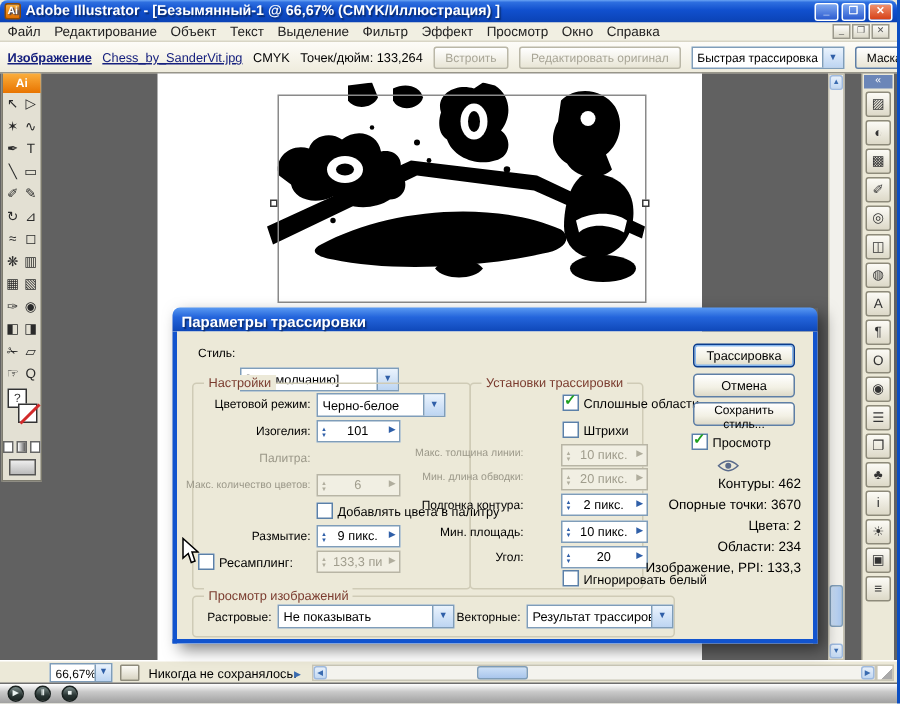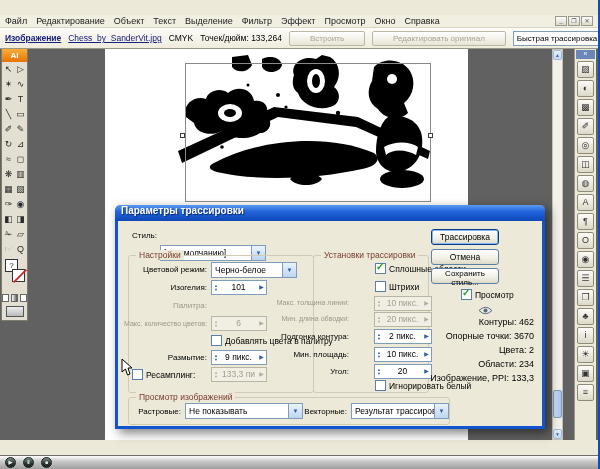--- a/index.html
+++ b/index.html
@@ -23,21 +23,21 @@
     align-items:center;gap:9px;font-size:9px;padding:0 5px;border-bottom:1px solid #D8D5C5;color:#222}
   .doc-btns{margin-left:auto;display:flex;gap:1px}
   .doc-btn{width:12px;height:10px;border:1px solid #9B998C;background:linear-gradient(#FDFDFB,#DCD9C9);
     font-size:6px;line-height:8px;text-align:center;color:#555}
 
   .controlbar{position:absolute;left:0;top:28px;width:100%;height:21px;
     background:linear-gradient(180deg,#FDFCF8,#EFECDD);border-bottom:1px solid #98968A;
     display:flex;align-items:center;font-size:8.5px;gap:7px;padding:0 5px;white-space:nowrap}
   .bold{font-weight:bold}
   .link{color:#16207E;text-decoration:underline;cursor:pointer}
-  .xbtn{height:15px;padding:0 20px;font-size:8px;border:1px solid #5E7FA6;border-radius:2px;
+  .xbtn{height:15px;padding:0 7px;font-size:8px;border:1px solid #5E7FA6;border-radius:2px;
     background:linear-gradient(#FFFFFF,#E8E5D5);color:#000}
   .xbtn.dis{border-color:#BAB7A7;color:#A8A596}
   .icbox{display:inline-block;width:13px;height:11px;border:1px solid #8E8B7B;border-radius:1px;
     background:linear-gradient(180deg,#FCFBF6,#D8D4C2)}
   .tiny-arr{font-size:5px;color:#3A6BB0}
 
   
   .workspace{position:absolute;left:0;top:49px;width:100%;height:391px;background:#616161}
   .artboard{position:absolute;left:105px;top:49px;width:363px;height:391px;background:#fff}
   .trace-frame{position:absolute;left:185px;top:63px;width:246px;height:139px;border:1px solid #8A8A8A}
@@ -67,21 +67,21 @@
   .vthumb{position:absolute;left:0px;top:340px;width:9px;height:28px;background:linear-gradient(90deg,#CDE0F7,#A9C6EC);
     border:1px solid #7F9DB9;border-radius:2px}
   .dock{position:absolute;right:2px;top:49px;width:22px;height:391px;background:#ECE9D8;border-left:1px solid #9A988A;padding-top:1px}
   .dock-head{height:9px;background:#6B86B8;color:#fff;font-size:7px;line-height:8px;text-align:center;margin:0 1px 2px 1px}
   .dock-icon{width:17px;height:17px;margin:2px auto;border:1px solid #8E8B7B;border-radius:2px;
     background:linear-gradient(180deg,#FCFBF6,#DDD9C8);font-size:9px;line-height:15px;text-align:center;color:#333}
 
   
   .dialog{position:absolute;left:115px;top:205px;width:430px;height:224px;box-shadow:4px 4px 10px rgba(0,0,0,.5);z-index:5}
   .dlg-title{height:16px;border-radius:5px 5px 0 0;background:linear-gradient(180deg,#5A9AF2 0%,#2465DC 40%,#0E47B8 100%);
-    color:#fff;font-size:10px;font-weight:bold;display:flex;align-items:flex-start;padding:0 6px;text-shadow:1px 1px 1px #0A2A6A}
+    color:#fff;font-size:10px;font-weight:bold;display:flex;align-items:flex-end;padding:0 6px;text-shadow:1px 1px 1px #0A2A6A}
   .dlg-body{position:relative;height:208px;border:3px solid #1254CE;border-top:none;background:#ECE9D8;font-size:8.5px}
   .rlabel{position:absolute;white-space:nowrap;font-size:8px;color:#000}
   .dim{color:#9B9889}
   .sm{font-size:7px}
   .grp{position:absolute;border:1px solid #CFCBB6;border-radius:3px}
   .grp-cap{position:absolute;top:-6px;left:7px;background:#ECE9D8;padding:0 3px;font-size:8.5px;color:#7A3B2E;white-space:nowrap}
   .combo{position:absolute;height:16px;border:1px solid #7F9DB9;background:#fff;display:flex;font-size:8.5px}
   .combo-val{flex:1;padding:1px 3px;line-height:12px;white-space:nowrap;overflow:hidden}
   .combo-btn{width:14px;flex:0 0 14px;background:linear-gradient(180deg,#EAF3FD,#BDD5F2);border-left:1px solid #7F9DB9;
     color:#2F5FA8;font-size:6px;text-align:center;line-height:14px}
@@ -90,21 +90,21 @@
   .spin{position:absolute;height:15px;border:1px solid #7F9DB9;background:#fff;display:flex;align-items:stretch;font-size:8.5px}
   .spin-ud{width:8px;flex:0 0 8px;display:flex;flex-direction:column;justify-content:center;align-items:center;color:#2F5FA8}
   .spin-ud i{font-size:4px;line-height:4px}
   .spin-val{flex:1;text-align:center;line-height:13px;white-space:nowrap;overflow:hidden}
   .spin-r{width:9px;flex:0 0 9px;color:#2F5FA8;font-size:6px;line-height:13px;text-align:center}
   .spin.dis{background:#F1EFE3;border-color:#B8B5A5;color:#A09D8D}
   .spin.dis .spin-ud,.spin.dis .spin-r{color:#B0AD9D}
   .cb{position:absolute;display:flex;align-items:center;gap:3px;font-size:8.5px;white-space:nowrap}
   .cb-box{width:11px;height:11px;flex:0 0 11px;border:1px solid #5B80A8;background:#fff;position:relative}
   .cb-mark{position:absolute;left:0;top:-3px;font-size:10px;color:#1FA01F;font-weight:bold}
-  .dlgbtn{position:absolute;left:313px;width:68px;height:16px;border:1px solid #5E7FA6;border-radius:3px;
+  .dlgbtn{position:absolute;left:344px;width:68px;height:16px;border:1px solid #5E7FA6;border-radius:3px;
     background:linear-gradient(180deg,#FFFFFF,#F2F0E4 60%,#DDD9C8);font-size:8.5px;color:#000}
   .dlgbtn.primary{border-color:#0A3C8C;box-shadow:inset 0 0 0 1px #88B7EE}
   .dlgbtn.tight{font-size:8px;padding:0}
   .stat{position:absolute;right:8px;text-align:right;font-size:9px;white-space:nowrap}
 
   
   .statusbar{position:absolute;left:0;top:440px;width:100%;height:15px;background:#ECE9D8;border-top:1px solid #FFF;font-size:8.5px}
   .hscroll{position:absolute;left:208px;top:2px;width:376px;height:11px;background:#F4F3EE;border:1px solid #C8C5B5;display:flex;align-items:center}
   .htrack{position:relative;flex:1;height:100%}
   .hthumb{position:absolute;left:100px;top:0px;width:34px;height:9px;background:linear-gradient(180deg,#CDE0F7,#A9C6EC);
@@ -115,20 +115,29 @@
     background:linear-gradient(180deg,#FFFFFF,#C9C9C9 40%,#9F9F9F);display:flex;align-items:center;gap:7px;padding-left:5px}
   .pbtn{width:11px;height:11px;border-radius:50%;border:1px solid #1A2220;
     background:linear-gradient(180deg,#7C8C8A,#2A3634 60%,#1C2624);color:#EAF2F0;font-size:5px;line-height:9px;
     text-align:center;font-weight:bold}
 </style>
 </head>
 <body>
 
 <div id="screen">
 
+  <div class="titlebar">
+    <span class="app-icon">Ai</span>
+    <span>Adobe Illustrator - [Безымянный-1 @ 66,67% (CMYK/Иллюстрация) ]</span>
+    <span class="win-btns">
+      <span class="win-btn">_</span>
+      <span class="win-btn">❐</span>
+      <span class="win-btn close">✕</span>
+    </span>
+  </div>
 
   <div class="menubar">
     <span class="menu-item">Файл</span>
     <span class="menu-item">Редактирование</span>
     <span class="menu-item">Объект</span>
     <span class="menu-item">Текст</span>
     <span class="menu-item">Выделение</span>
     <span class="menu-item">Фильтр</span>
     <span class="menu-item">Эффект</span>
     <span class="menu-item">Просмотр</span>
@@ -435,20 +444,37 @@
       <span class="stat" style="top:124px">Цвета: 2</span>
       <span class="stat" style="top:138px">Области: 234</span>
       <span class="stat" style="top:152px">Изображение, PPI: 133,3</span>
     </div>
   </div>
 
   <svg class="abs" style="left:121px;top:358px;z-index:9" width="12" height="18" viewBox="0 0 12 18">
     <path d="M1,1 L1,14 L4.5,11 L6.5,17 L9,16 L7,10 L11,10 Z" fill="#fff" stroke="#000" stroke-width="1"></path>
   </svg>
 
+  <div class="statusbar">
+    <span class="combo" style="left:33px;top:1px;width:42px;height:13px">
+      <span class="combo-val" style="font-size:8px;line-height:11px">66,67%</span>
+      <span class="combo-btn" style="width:11px;flex:0 0 11px;line-height:11px">▼</span>
+    </span>
+    <span class="icbox abs" style="left:80px;top:2px"></span>
+    <span class="abs" style="left:99px;top:3px">Никогда не сохранялось.</span>
+    <span class="abs tiny-arr" style="left:196px;top:4px;font-size:6px">▶</span>
+    <div class="hscroll">
+      <span class="sbtn" style="height:9px;line-height:8px">◀</span>
+      <span class="htrack">
+          <span class="hthumb"></span>
+        </span>
+      <span class="sbtn" style="height:9px;line-height:8px">▶</span>
+    </div>
+    <span class="grip"></span>
+  </div>
 
   <div class="playerbar">
     <span class="pbtn">▶</span>
     <span class="pbtn">Ⅱ</span>
     <span class="pbtn">■</span>
   </div>
 
 </div>
 
 </body></html>

